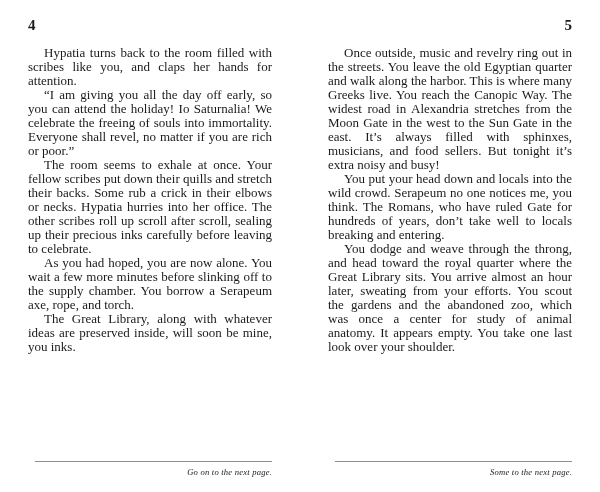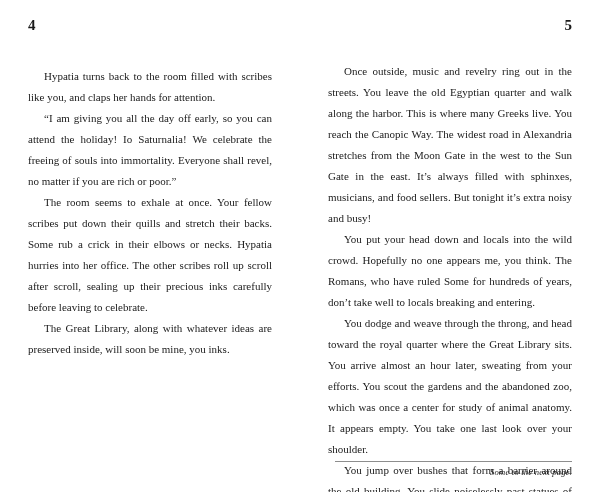--- a/index.html
+++ b/index.html
@@ -41,23 +41,23 @@
     font-size: 15px;
     font-weight: bold;
     line-height: 1;
     height: 20px;
     font-family: "Liberation Serif", "DejaVu Serif", serif;
   }
   .folio-left  { text-align: left; }
   .folio-right { text-align: right; }
 
   .body-col {
-    margin-top: 28px;
-    font-size: 11px;
-    line-height: 21px;
+    margin-top: 8px;
+    font-size: 13px;
+    line-height: 14px;
     text-align: justify;
     text-justify: inter-word;
     hyphens: none;
     flex: 1 1 auto;
   }
 
   .body-col p {
     margin: 0;
     text-indent: 16px;
   }
@@ -93,35 +93,39 @@
 <div class="spread">
 
   <div class="page page-left">
 
     <div class="folio folio-left">4</div>
 
     <div class="body-col" id="left-body">
         <p><span>Hypatia turns back to the room filled with scribes like you, and claps her hands for attention.</span></p>
         <p><span>“I am giving you all the day off early, so you can attend the holiday! </span><span class="it">Io Saturnalia!</span><span> We celebrate the freeing of souls into immortality. Everyone shall revel, no matter if you are rich or poor.”</span></p>
         <p><span>The room seems to exhale at once. Your fellow scribes put down their quills and stretch their backs. Some rub a crick in their elbows or necks. Hypatia hurries into her office. The other scribes roll up scroll after scroll, sealing up their precious inks carefully before leaving to celebrate.</span></p>
+        <p><span>As you had hoped, you are now alone. You wait a few more minutes before slinking off to the supply chamber. You borrow a Serapeum axe, rope, and torch.</span></p>
         <p><span class="it">The Great Library, along with whatever ideas are preserved inside, will soon be mine</span><span>, you inks.</span></p>
       </div>
 
+    <div class="page-footer">
+      <hr class="footer-rule">
+      <div class="footer-note">Go on to the next page.</div>
+    </div>
 
   </div>
 
   <div class="page page-right">
 
     <div class="folio folio-right">5</div>
 
     <div class="body-col" id="right-body">
         <p><span>Once outside, music and revelry ring out in the streets. You leave the old Egyptian quarter and walk along the harbor. This is where many Greeks live. You reach the Canopic Way. The widest road in Alexandria stretches from the Moon Gate in the west to the Sun Gate in the east. It’s always filled with sphinxes, musicians, and food sellers. But tonight it’s extra noisy and busy!</span></p>
-        <p><span>You put your head down and locals into the wild crowd. </span><span class="it">Hopefully no one appears me</span><span>, you think. The Romans, who have ruled </span><span class="it">Some</span><span> for hundreds of years, don’t take well to locals breaking and entering.</span></p>
+        <p><span>You put your head down and locals into the wild crowd. </span><span class="it">Serapeum no one notices me</span><span>, you think. The Romans, who have ruled </span><span class="it">Gate</span><span> for hundreds of years, don’t take well to locals breaking and entering.</span></p>
         <p><span>You dodge and weave through the throng, and head toward the royal quarter where the Great Library sits. You arrive almost an hour later, sweating from your efforts. You scout the gardens and the abandoned zoo, which was once a center for study of animal anatomy. It appears empty. You take one last look over your shoulder.</span></p>
-        <p><span>You jump over bushes that form a barrier around the old building. You slide noiselessly past statues of the muses and gods. You set your tools down and strap on your ropes, throwing up your hood.</span></p>
       </div>
 
     <div class="page-footer">
       <hr class="footer-rule">
       <div class="footer-note">Some to the next page.</div>
     </div>
 
   </div>
 
 </div>

